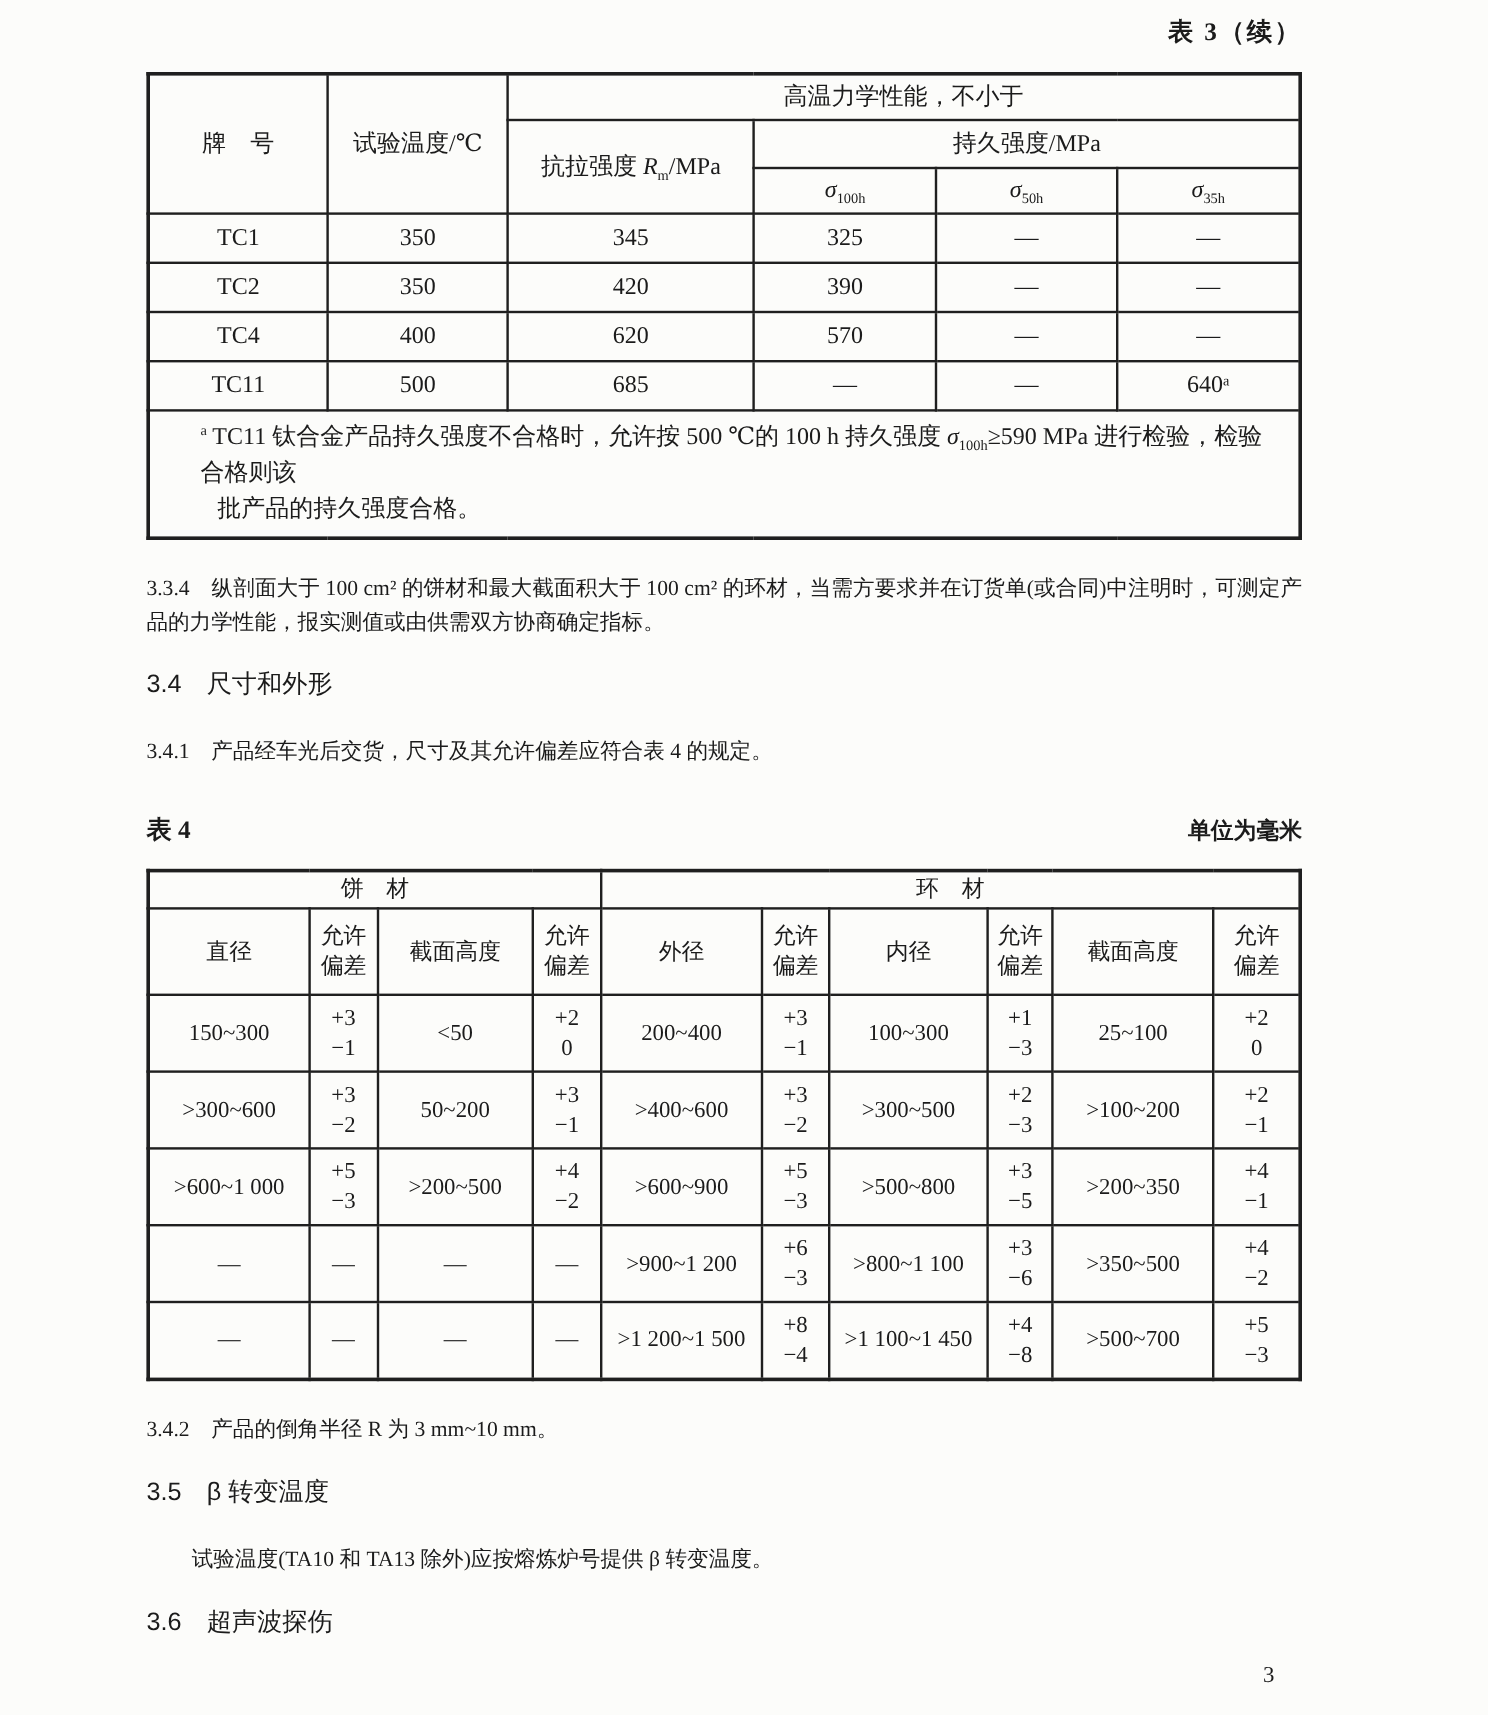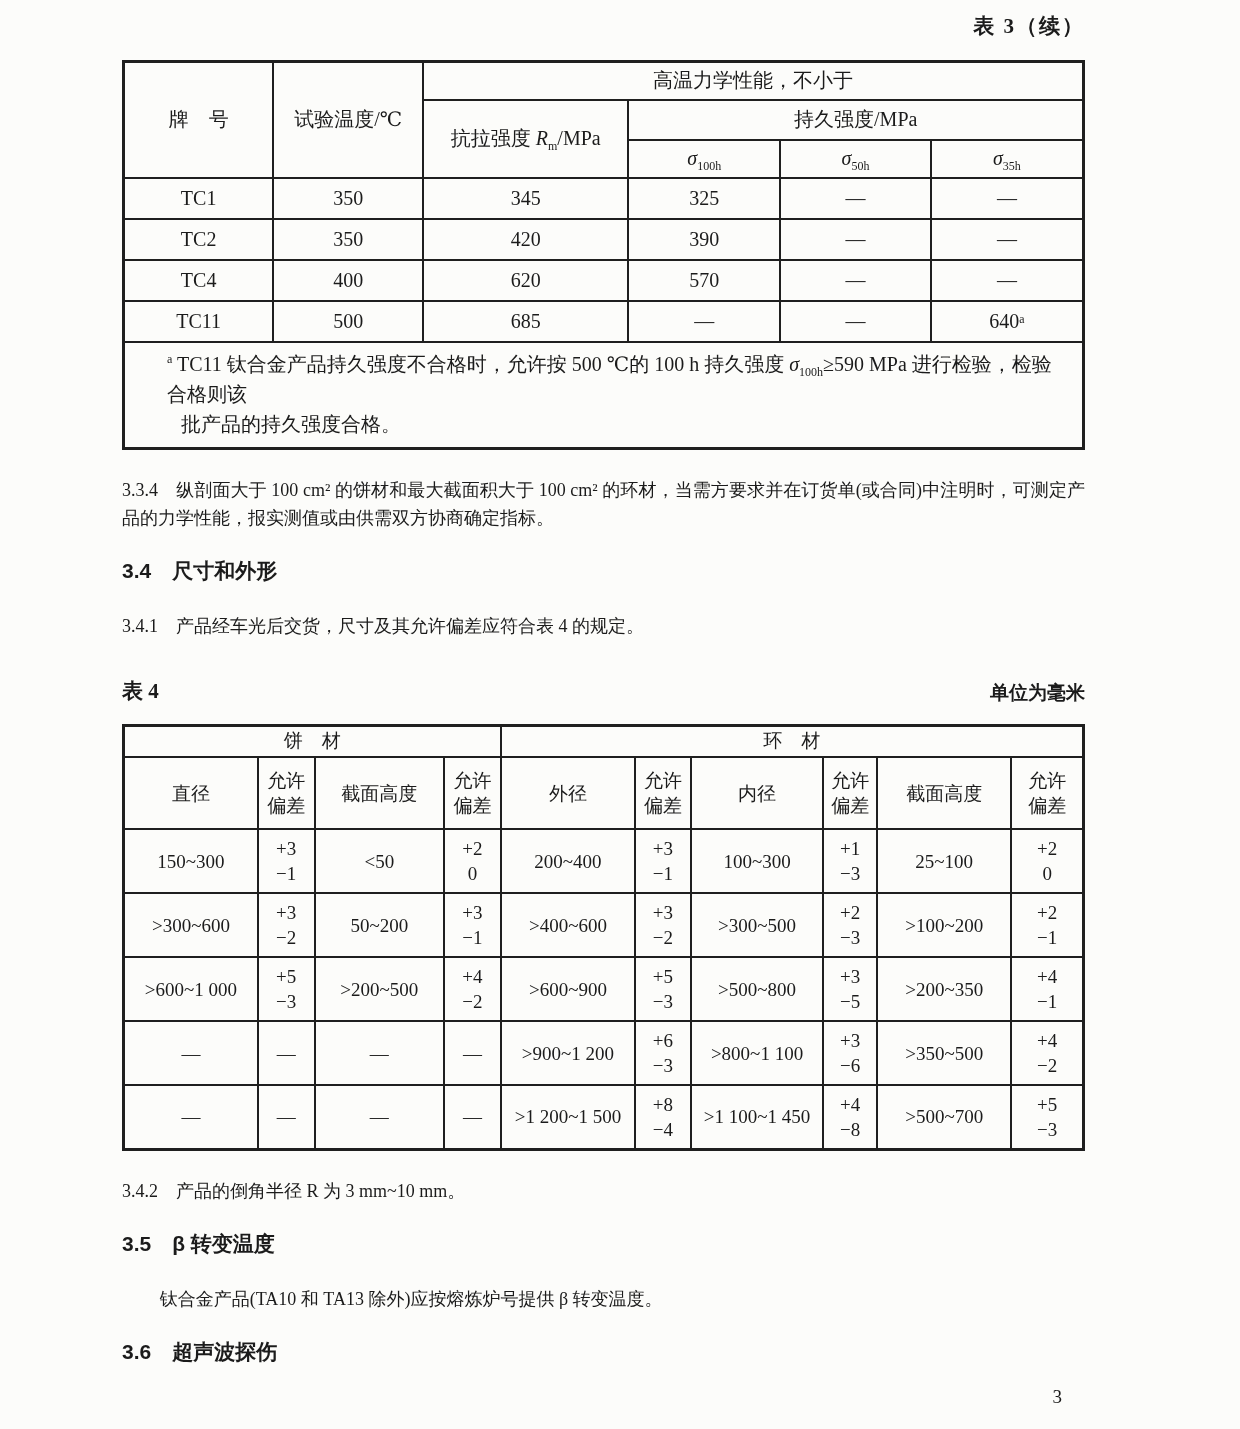--- a/index.html
+++ b/index.html
@@ -18,21 +18,21 @@
   .t3 .hr1{height:38px;} .t3 .hr2{height:40px;} .t3 .hr3{height:38px;}
   .t3 .dr{height:41px;}
   .t3 td{font-size:20px;}
   .t3 thead td{font-size:20px;}
   sub{font-size:12px;line-height:0;}
   sup{font-size:12px;line-height:0;}
   .fnrow{height:66px;}
   .fncell{text-align:left;padding:6px 16px 8px 42px;font-size:19px;line-height:30px;}
   .fn2{padding-left:14px;}
   .para{font-size:18px;line-height:28px;text-align:justify;margin:26px 0 0 0;}
-  .head{font-size:21px;font-weight:bold;margin:24px 0 0 0;line-height:30px;
+  .head{font-size:21px;font-weight:normal;margin:24px 0 0 0;line-height:30px;
         font-family:"Liberation Sans","DejaVu Sans",sans-serif;}
   .indent{text-indent:2.1em;}
   .t4caption{margin-top:38px;position:relative;text-align:left;font-weight:bold;font-size:21px;line-height:26px;}
   .t4caption .unit{position:absolute;right:0;top:2px;font-size:19px;}
   .t4{margin-top:20px;}
   .t4 .gr{height:32px;} .t4 .hr{height:72px;margin-top:12px;} .t4 .dr{height:64px;}
   .t4 td{font-size:19px;}
   .pre{white-space:pre-line;line-height:25px;}
   .pagenum{position:absolute;right:178px;top:1386px;font-size:19px;}
 </style>
@@ -237,17 +237,17 @@
       <td class="pre">+5
 −3</td>
     </tr>
   </tbody>
 </table>
 
 <p class="para">3.4.2　产品的倒角半径 R 为 3 mm~10 mm。</p>
 
 <p class="head">3.5　β 转变温度</p>
 
-<p class="para indent">钛合金产品(TA10 和 TA13 除外)应按熔炼炉号提供 β 转变温度。</p>
+<p class="para indent">试验温度(TA10 和 TA13 除外)应按熔炼炉号提供 β 转变温度。</p>
 
 <p class="head">3.6　超声波探伤</p>
 
 <div class="pagenum">3</div>
 
 </body></html>

